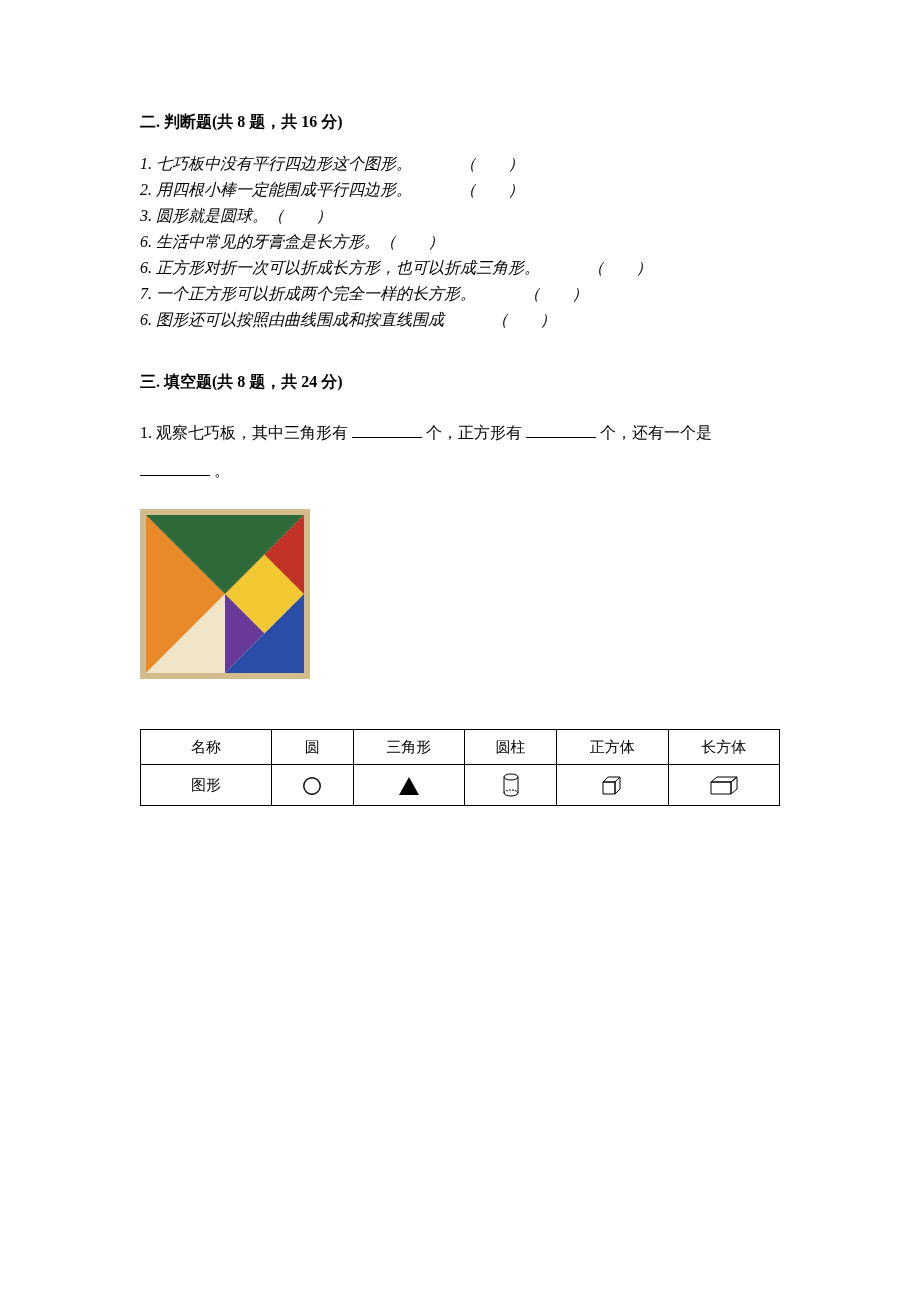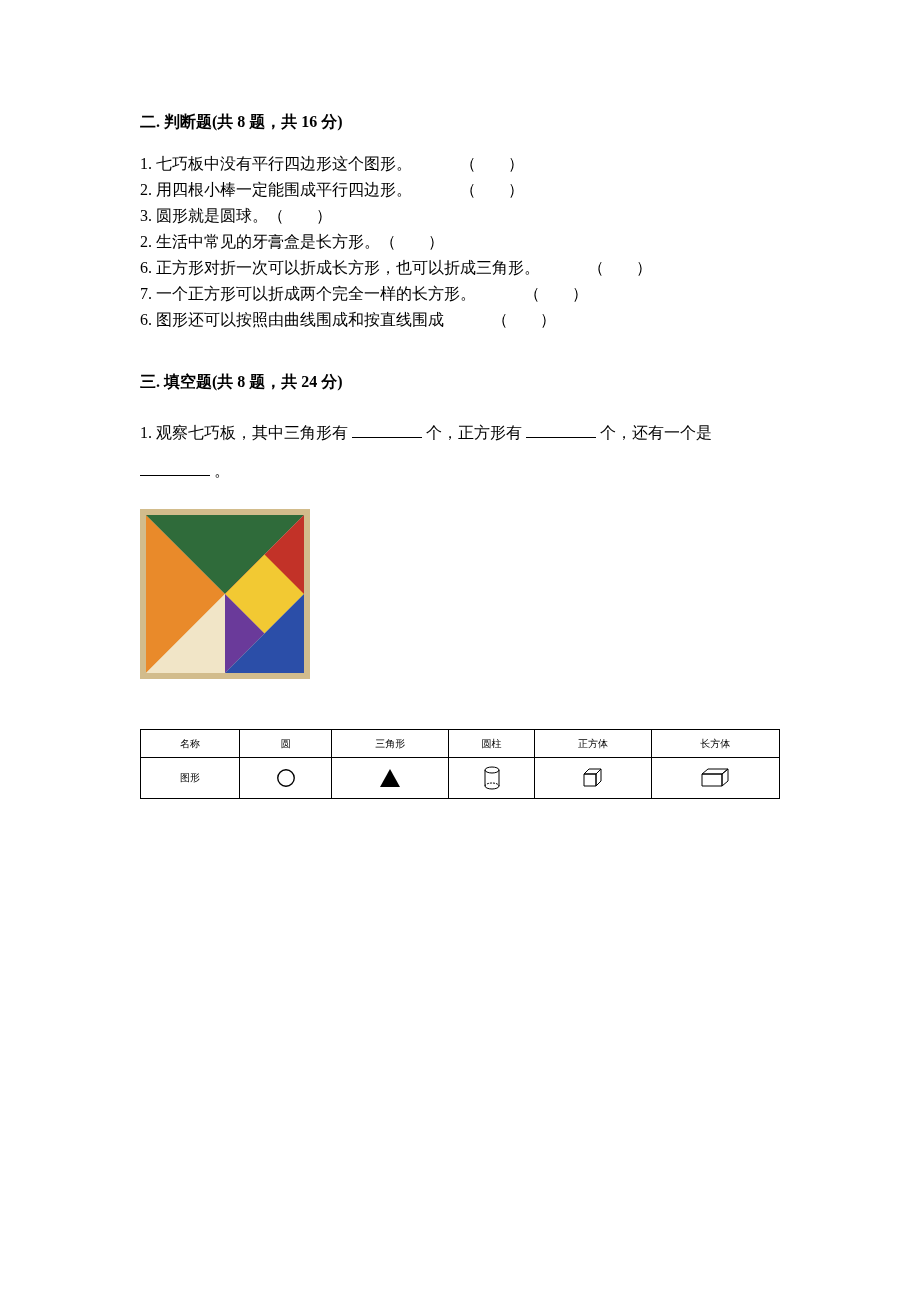--- a/index.html
+++ b/index.html
@@ -17,20 +17,21 @@
     padding: 110px 140px 0 140px;
     box-sizing: border-box;
   }
   .section-title {
     font-weight: bold;
     margin-bottom: 18px;
   }
   .question-line {
     margin: 2px 0;
     white-space: nowrap;
+    font-style: italic;
   }
   .section-gap {
     margin-top: 38px;
   }
   .fill-line {
     margin-top: 20px;
     line-height: 2.4;
   }
   .underline {
     display: inline-block;
@@ -67,23 +68,23 @@
     margin-top: 50px;
   }
   table.shape-table {
     border-collapse: collapse;
     width: 640px;
     font-family: "SimSun", serif;
   }
   table.shape-table td, table.shape-table th {
     border: 1px solid #000;
     text-align: center;
-    padding: 6px 4px;
+    padding: 6px 20px;
     font-weight: normal;
-    font-size: 10px;
+    font-size: 15px;
   }
   table.shape-table .col-label {
     width: 90px;
   }
   .cell-shape {
     height: 28px;
   }
   .cell-shape svg {
     vertical-align: middle;
   }
@@ -92,21 +93,21 @@
 <body>
 
 <div class="page">
 
   <div class="section-title">二. 判断题(共 8 题，共 16 分)</div>
 
   <div>
     <div class="question-line">1. 七巧板中没有平行四边形这个图形。　　　（　　）</div>
     <div class="question-line">2. 用四根小棒一定能围成平行四边形。　　　（　　）</div>
     <div class="question-line">3. 圆形就是圆球。（　　）</div>
-    <div class="question-line">2. 生活中常见的牙膏盒是长方形。（　　）</div>
+    <div class="question-line">6. 生活中常见的牙膏盒是长方形。（　　）</div>
     <div class="question-line">6. 正方形对折一次可以折成长方形，也可以折成三角形。　　　（　　）</div>
     <div class="question-line">7. 一个正方形可以折成两个完全一样的长方形。　　　（　　）</div>
     <div class="question-line">6. 图形还可以按照由曲线围成和按直线围成　　　（　　）</div>
   </div>
 
   <div class="section-title section-gap">三. 填空题(共 8 题，共 24 分)</div>
 
   <div class="fill-line">
     <span>1. 观察七巧板，其中三角形有</span>
     <span class="underline underline-small"></span>

